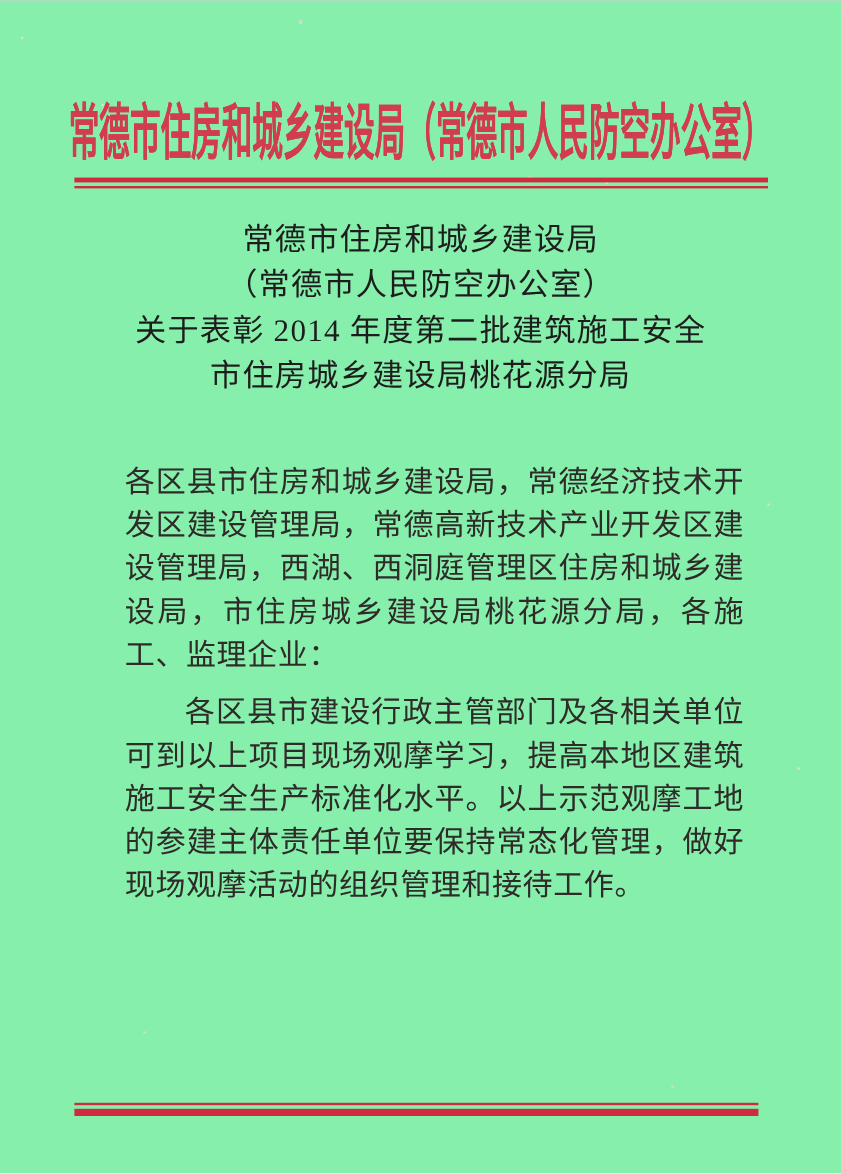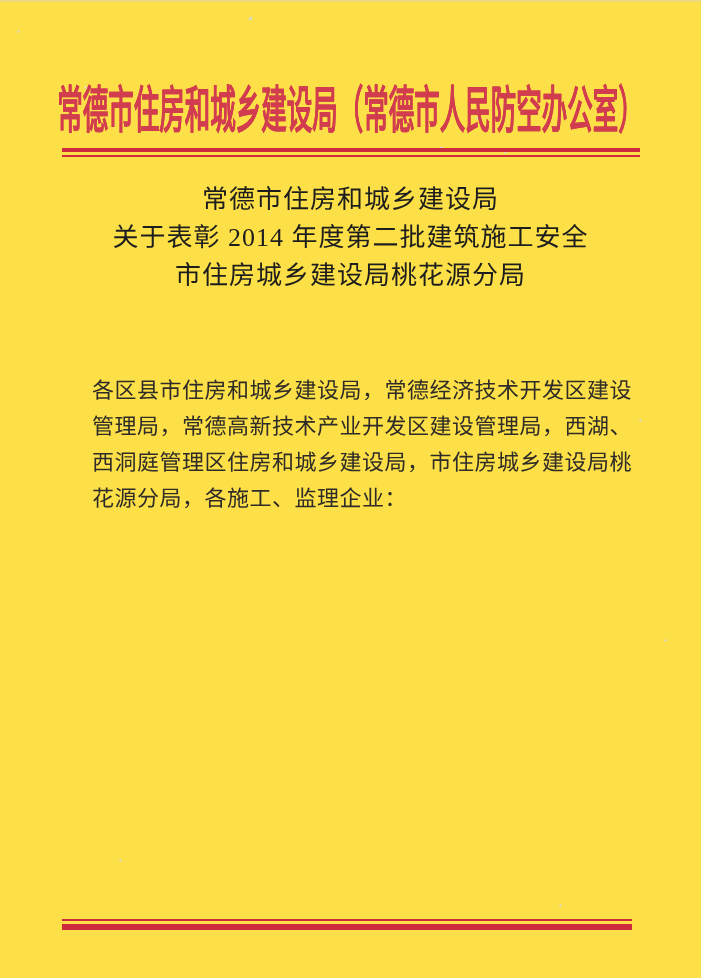--- a/index.html
+++ b/index.html
@@ -4,21 +4,21 @@
 <style>
   html, body {
     margin: 0;
     padding: 0;
     background: #ffffff;
   }
   .page {
     position: relative;
     width: 701px;
     height: 978px;
-    background: #fde047;
+    background: #86efac;
     overflow: hidden;
     font-family: "Liberation Serif", "DejaVu Serif", serif;
   }
   
   .scan-edge-top {
     position: absolute;
     top: 0; left: 0;
     width: 100%; height: 3px;
     background: linear-gradient(#cfcfcf, rgba(255,255,255,0));
     opacity: .55;
@@ -90,22 +90,22 @@
 
   
   .body-block {
     position: absolute;
     top: 373px;
     left: 92px;
     width: 540px;
     color: #2e2b28;
   }
   .body-block p {
-    margin: 0;
-    font-size: 22px;
+    margin: 12px;
+    font-size: 25px;
     line-height: 36px;
     text-align: justify;
     text-align-last: left;
     letter-spacing: 0.5px;
   }
   .body-block p.indent {
     text-indent: 2em;
     margin-top: 2px;
   }
 </style>
@@ -119,24 +119,26 @@
 
   <div class="banner">
     <span class="banner-text">常德市住房和城乡建设局（常德市人民防空办公室）</span>
   </div>
 
   <div class="rule rule-top-thick"></div>
   <div class="rule rule-top-thin"></div>
 
   <div class="title-block">
     <div class="title-line">常德市住房和城乡建设局</div>
+    <div class="title-line">（常德市人民防空办公室）</div>
     <div class="title-line">关于表彰 2014 年度第二批建筑施工安全</div>
     <div class="title-line">市住房城乡建设局桃花源分局</div>
   </div>
 
   <div class="body-block">
     <p>各区县市住房和城乡建设局，常德经济技术开发区建设管理局，常德高新技术产业开发区建设管理局，西湖、西洞庭管理区住房和城乡建设局，市住房城乡建设局桃花源分局，各施工、监理企业：</p>
+    <p class="indent">各区县市建设行政主管部门及各相关单位可到以上项目现场观摩学习，提高本地区建筑施工安全生产标准化水平。以上示范观摩工地的参建主体责任单位要保持常态化管理，做好现场观摩活动的组织管理和接待工作。</p>
   </div>
 
   <div class="rule rule-bottom-thin"></div>
   <div class="rule rule-bottom-thick"></div>
 
 </div>
 
 </body></html>

